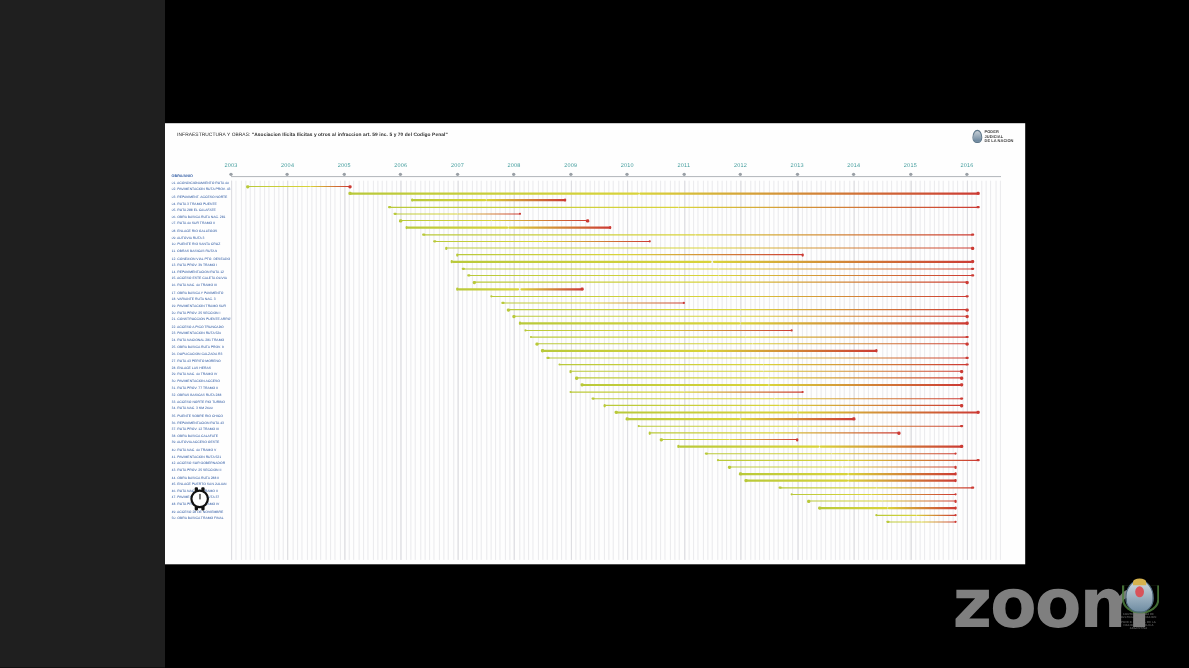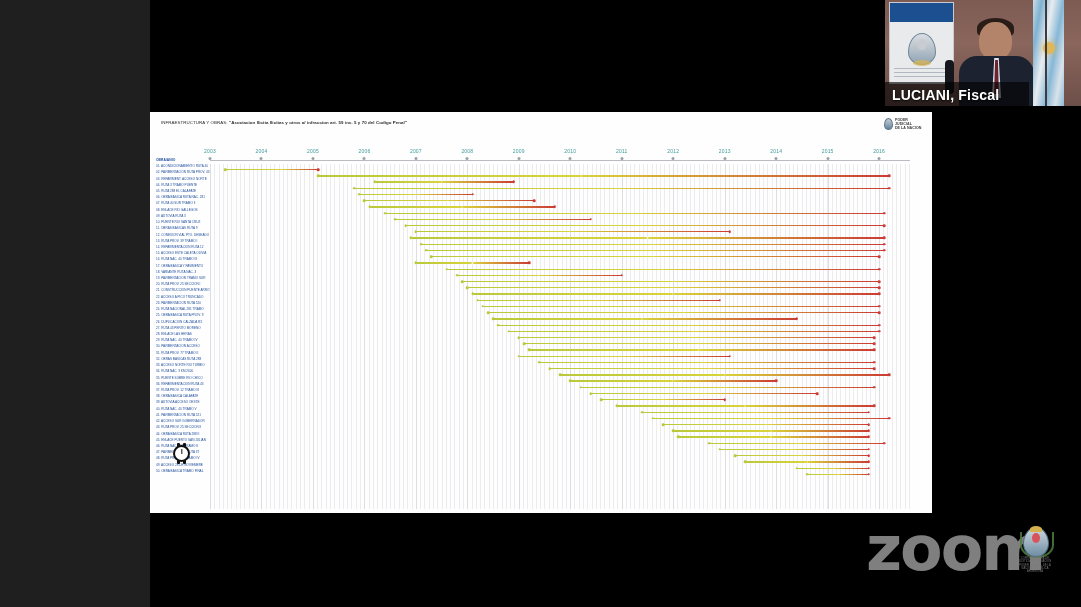--- a/index.html
+++ b/index.html
@@ -110,41 +110,20 @@
   .cur-hand{position:absolute;left:50%;top:50%;width:1.4px;height:5px;background:#111;
       transform:translate(-50%,-100%);}
 </style>
 </head>
 <body>
 
 <div class="stage">
 
   <div class="left-band"></div>
 
-  <div class="video-tile">
-    <div class="vt-wallbase"></div>
-    <div class="vt-sign">
-      <div class="vt-sign-top"></div>
-      <div class="vt-crest">
-        <div class="vt-crest-rays"></div>
-      </div>
-      <div class="vt-sign-lines"></div>
-    </div>
-    <div class="vt-person-hair"></div>
-    <div class="vt-person-head"></div>
-    <div class="vt-person-body"></div>
-    <div class="vt-person-shirt"></div>
-    <div class="vt-person-tie"></div>
-    <div class="vt-mic"></div>
-    <div class="vt-flag"></div>
-    <div class="vt-flag-sun"></div>
-    <div class="vt-flag-pole"></div>
-    <div class="vt-namebar"></div>
-    <div class="vt-name">LUCIANI, Fiscal</div>
-  </div>
 
   <div class="zoom-mark">zoom</div>
   <div class="zoom-seal">
     <div class="zs-laurel"></div>
     <div class="zs-shield">
       <div class="zs-sun"></div>
     </div>
     <div class="zs-text">CORTE SUPREMA DE JUSTICIA DE LA NACION PODER JUDICIAL DE LA NACION REPUBLICA ARGENTINA</div>
   </div>
 

